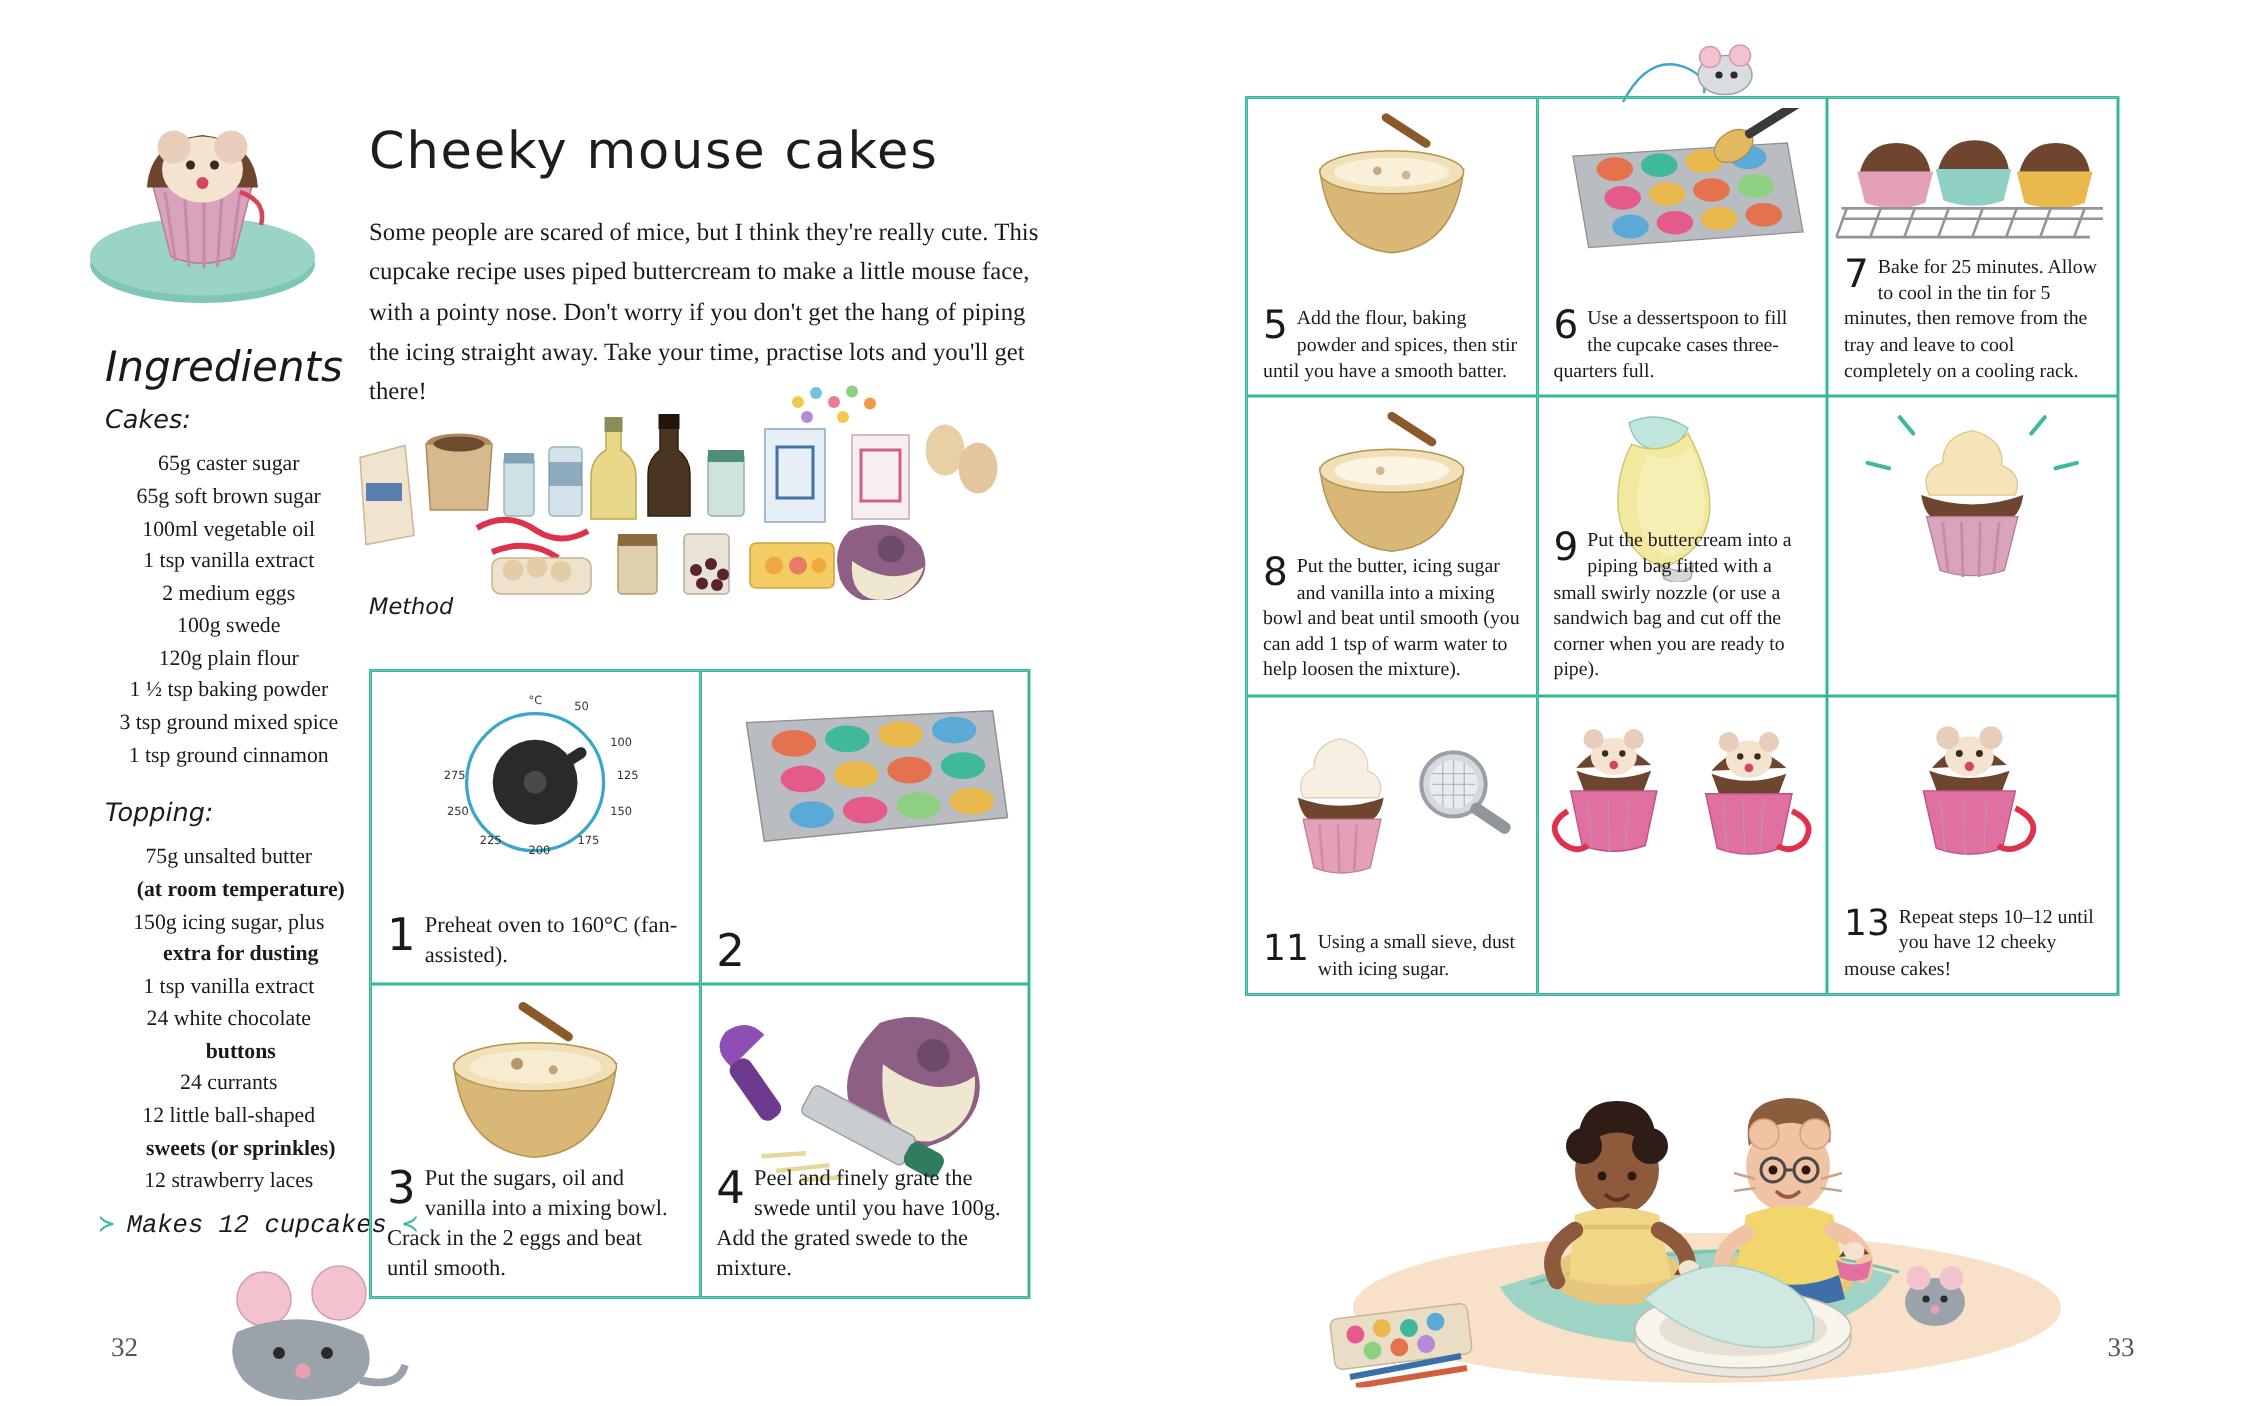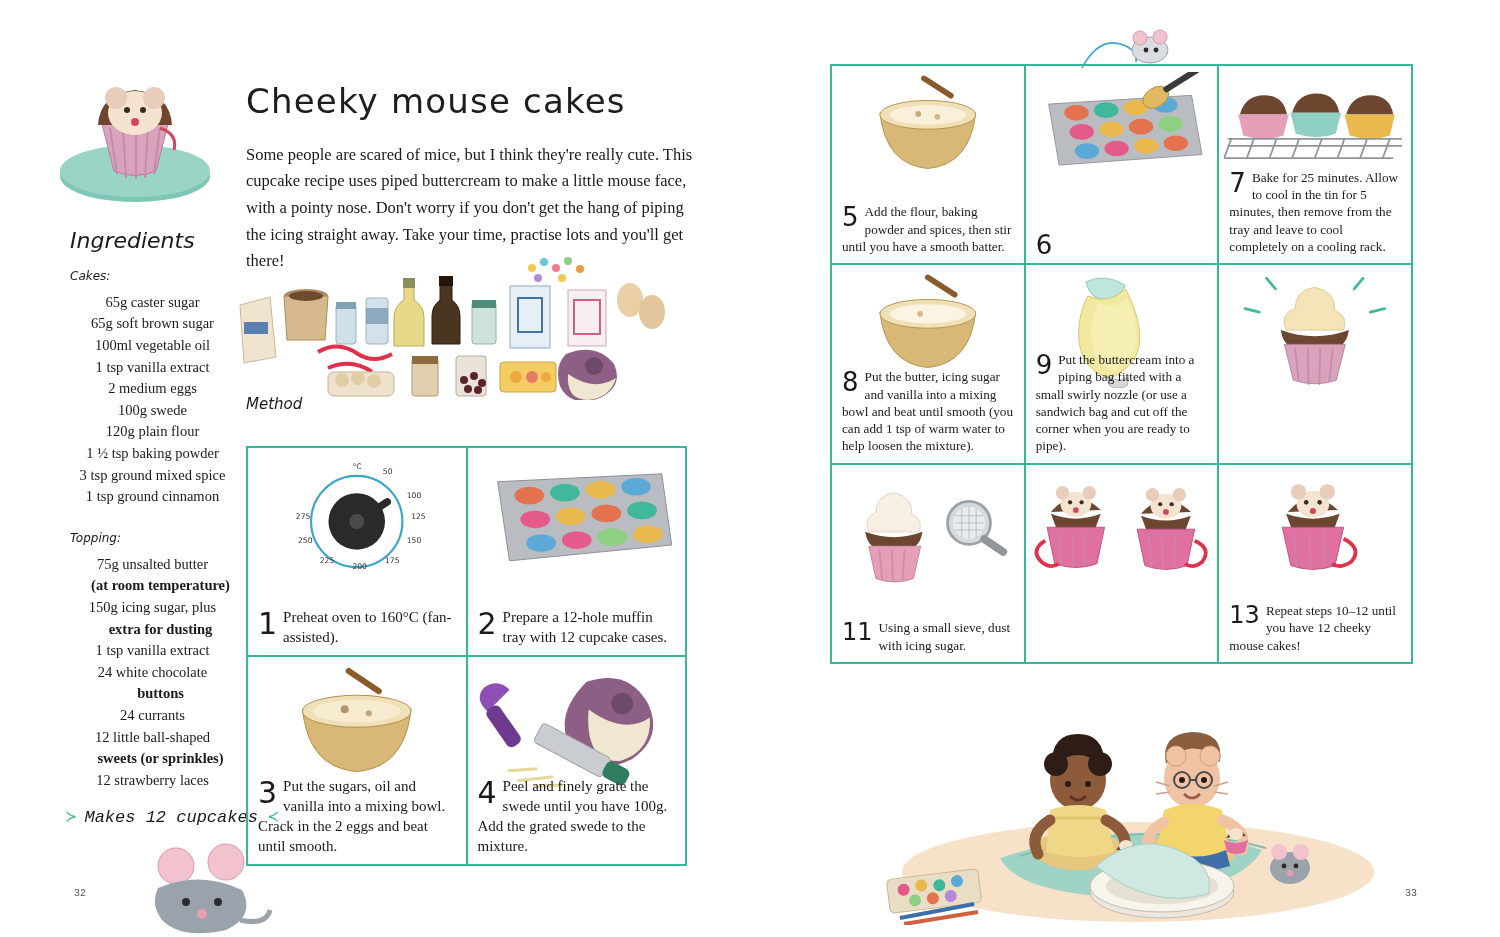--- a/index.html
+++ b/index.html
@@ -51,26 +51,26 @@
     line-height: 1.62;
     color: #1a1a1a;
   }
 
   .ing-head {
     position: absolute;
     left: 70px;
     top: 228px;
     font-family: "DejaVu Sans", sans-serif;
     font-style: italic;
-    font-size: 22px;
+    font-size: 28px;
   }
   .sub-head {
     font-family: "DejaVu Sans", sans-serif;
     font-style: italic;
-    font-size: 12px;
+    font-size: 17px;
     margin: 0 0 6px 0;
   }
   .ing-col {
     position: absolute;
     left: 70px;
     width: 165px;
     font-size: 14.5px;
     line-height: 1.49;
   }
   #ing-cakes { top: 268px; }
@@ -94,23 +94,22 @@
     position: absolute;
     left: 246px;
     top: 395px;
     font-family: "DejaVu Sans", sans-serif;
     font-style: italic;
     font-size: 15px;
   }
 
   .pagenum {
     position: absolute;
-    font-size: 10px;
+    font-size: 18px;
     color: #555;
-    font-family: Liberation Mono, monospace;
   }
   #pagenum-left { left: 74px; top: 888px; }
   #pagenum-right { left: 655px; top: 888px; }
 
   
   .grid {
     position: absolute;
     border: 1.6px solid #35b79a;
     box-sizing: border-box;
     display: grid;
@@ -383,21 +382,21 @@
               <ellipse cx="104" cy="57" rx="15" ry="9" fill="#eab94e"></ellipse>
               <ellipse cx="140" cy="54" rx="15" ry="9" fill="#e4724f"></ellipse>
               <ellipse cx="176" cy="51" rx="15" ry="9" fill="#3fb89b"></ellipse>
               <ellipse cx="74" cy="84" rx="15" ry="9" fill="#5aa9d6"></ellipse>
               <ellipse cx="110" cy="81" rx="15" ry="9" fill="#e45a8a"></ellipse>
               <ellipse cx="146" cy="78" rx="15" ry="9" fill="#8ed081"></ellipse>
               <ellipse cx="182" cy="75" rx="15" ry="9" fill="#eab94e"></ellipse>
             </g>
           </svg>
         </div>
-        <span class="steptext"><span class="stepnum">2</span><span>Prepare a 12-hole muffin tray with 12 cupcake cases.</span></span>
+        <span class="steptext"><span class="stepnum">2</span></span>
       </div>
 
       <div class="cell">
         <div class="art">
           <svg viewBox="0 0 200 130" width="100%" height="100%" preserveAspectRatio="xMidYMid meet">
             <path d="M92 8 L122 28" stroke="#8b5a2b" stroke-width="6" stroke-linecap="round"></path>
             <path d="M46 46 q54 18 108 0 q-6 58 -54 62 q-48 -4 -54 -62z" fill="#d9b877" stroke="#b5924f"></path>
             <ellipse cx="100" cy="48" rx="54" ry="16" fill="#f0e0b8" stroke="#b5924f"></ellipse>
             <ellipse cx="100" cy="48" rx="44" ry="11" fill="#f7ecd0"></ellipse>
             <circle cx="88" cy="46" r="4" fill="#8b5a2b" opacity=".6"></circle>
@@ -492,21 +491,21 @@
               <ellipse cx="104" cy="81" rx="14" ry="9" fill="#e45a8a"></ellipse>
               <ellipse cx="138" cy="78" rx="14" ry="9" fill="#eab94e"></ellipse>
               <ellipse cx="172" cy="75" rx="14" ry="9" fill="#e4724f"></ellipse>
             </g>
             <g transform="rotate(-32 150 24)">
               <ellipse cx="150" cy="22" rx="16" ry="11" fill="#e2b860" stroke="#b08f45"></ellipse>
               <rect x="162" y="17" width="50" height="7" rx="3" fill="#3a3a3a"></rect>
             </g>
           </svg>
         </div>
-        <span class="steptext"><span class="stepnum">6</span></span>
+        <span class="steptext"><span class="stepnum">6</span><span>Use a dessertspoon to fill the cupcake cases three-quarters full.</span></span>
       </div>
 
       <div class="cell">
         <div class="art">
           <svg viewBox="0 0 220 120" width="100%" height="100%" preserveAspectRatio="xMidYMid meet">
             <g>
               <path d="M24 42 q6 -22 28 -22 q22 0 26 22z" fill="#6e4630"></path>
               <path d="M22 42 h58 l-6 24 q-22 8 -46 0z" fill="#e4a0b8"></path>
               <path d="M84 40 q6 -22 28 -22 q22 0 26 22z" fill="#6e4630"></path>
               <path d="M82 40 h58 l-6 24 q-22 8 -46 0z" fill="#8ed0c4"></path>

